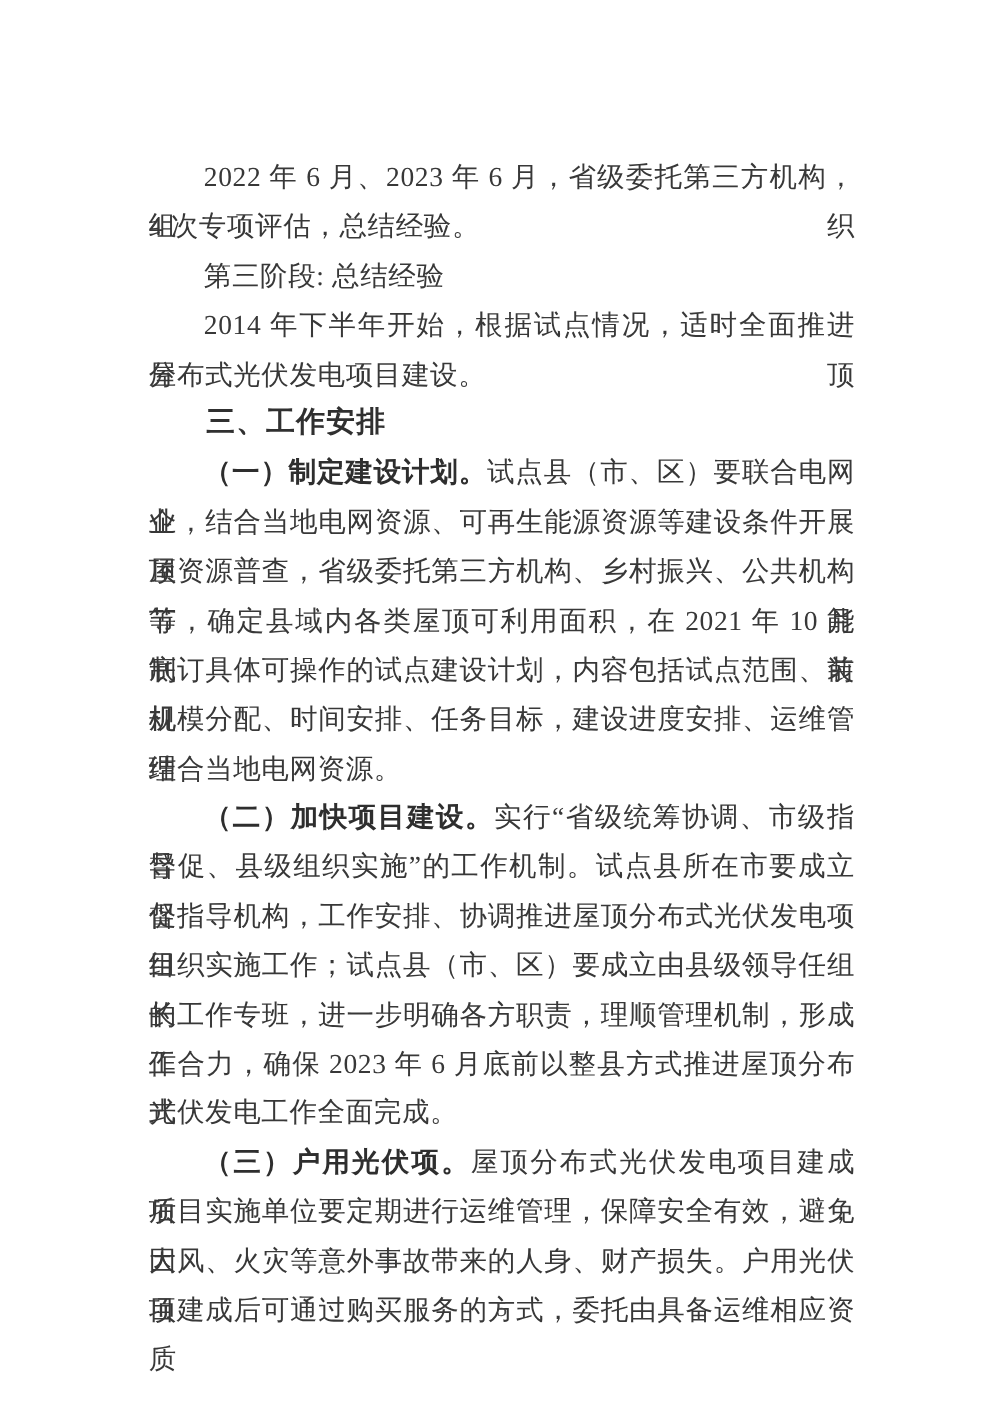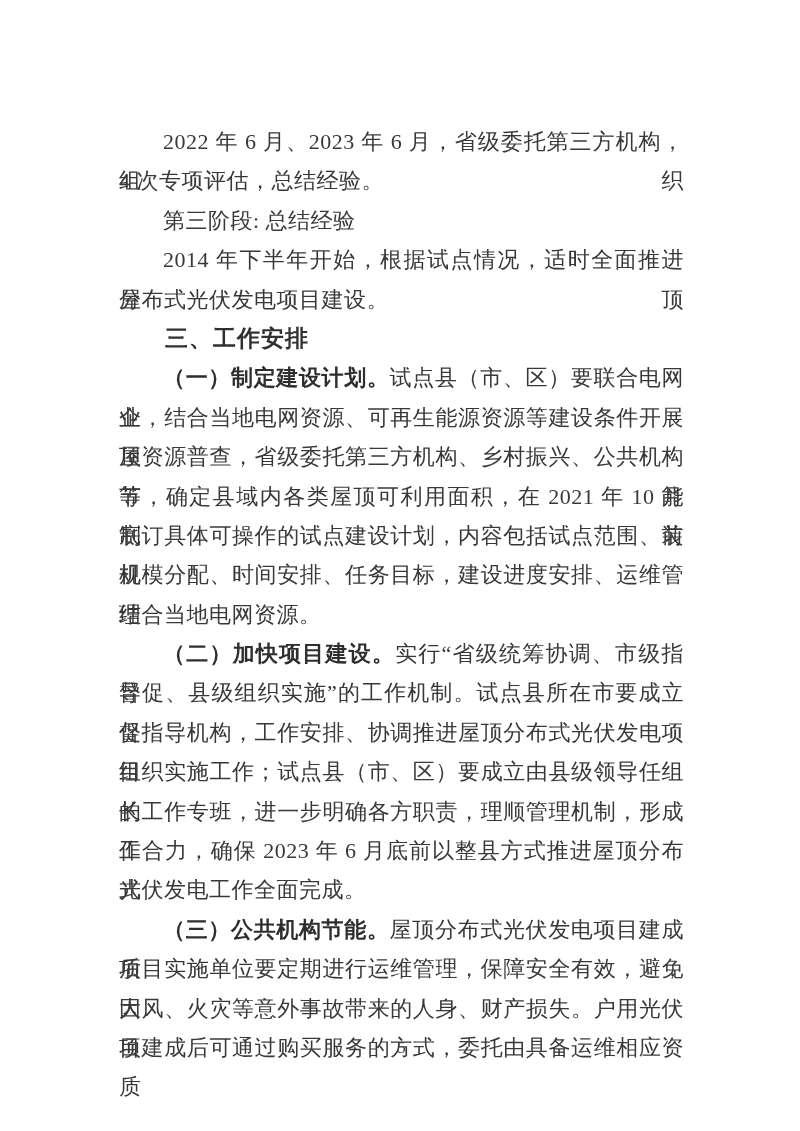--- a/index.html
+++ b/index.html
@@ -77,19 +77,19 @@
       <div class="line justify">制订具体可操作的试点建设计划，内容包括试点范围、装机</div>
       <div class="line justify">规模分配、时间安排、任务目标，建设进度安排、运维管理</div>
       <div class="line">结合当地电网资源。</div>
       <div class="line indent justify"><span class="lead">（二）加快项目建设。</span><span>实行“省级统筹协调、市级指导</span></div>
       <div class="line justify">督促、县级组织实施”的工作机制。试点县所在市要成立督</div>
       <div class="line justify">促指导机构，工作安排、协调推进屋顶分布式光伏发电项目</div>
       <div class="line justify">组织实施工作；试点县（市、区）要成立由县级领导任组长</div>
       <div class="line justify">的工作专班，进一步明确各方职责，理顺管理机制，形成工</div>
       <div class="line justify">作合力，确保 2023 年 6 月底前以整县方式推进屋顶分布式</div>
       <div class="line">光伏发电工作全面完成。</div>
-      <div class="line indent justify"><span class="lead">（三）公共机构节能。</span><span>屋顶分布式光伏发电项目建成后，</span></div>
+      <div class="line indent justify"><span class="lead">（三）户用光伏项。</span><span>屋顶分布式光伏发电项目建成后，</span></div>
       <div class="line justify">项目实施单位要定期进行运维管理，保障安全有效，避免因</div>
       <div class="line justify">大风、火灾等意外事故带来的人身、财产损失。户用光伏项</div>
       <div class="line justify">目建成后可通过购买服务的方式，委托由具备运维相应资质</div>
     </div>
   <div class="page-number">5</div>
 </div>
 
 </body></html>

